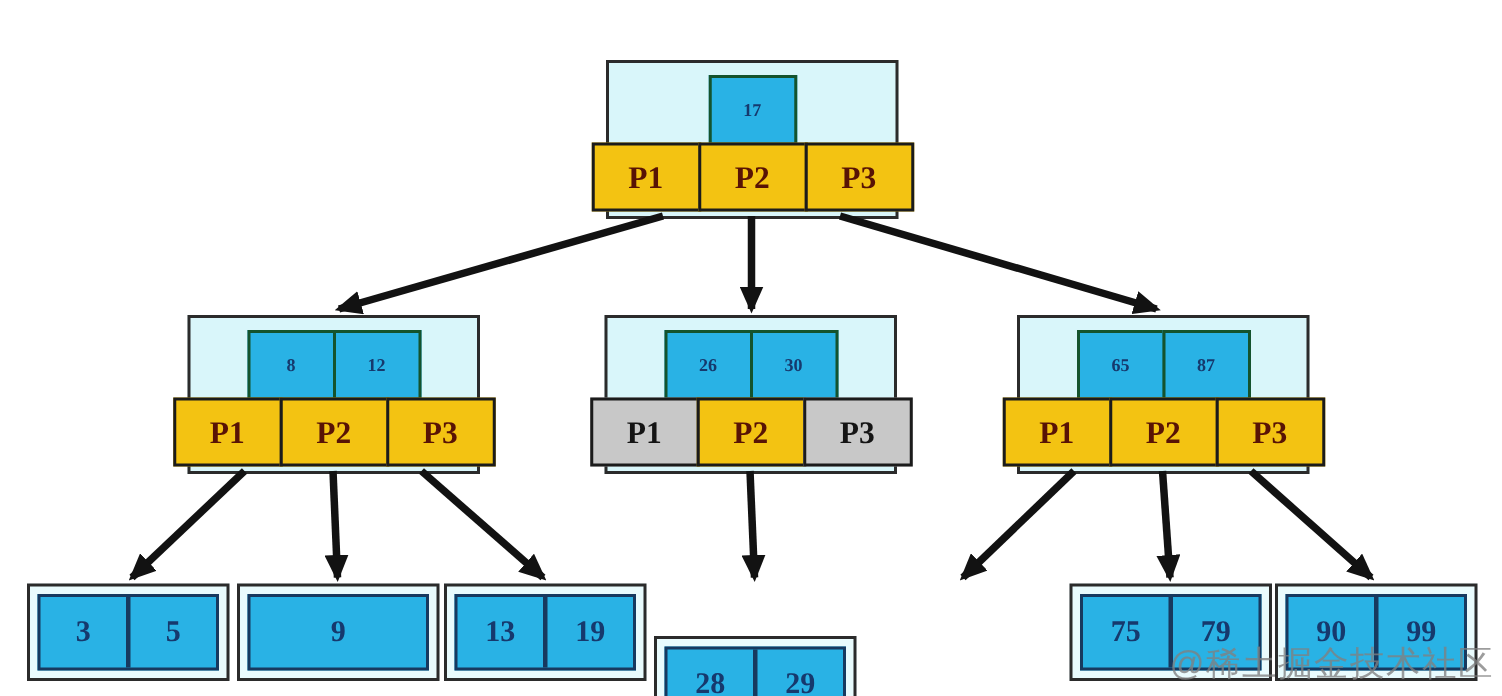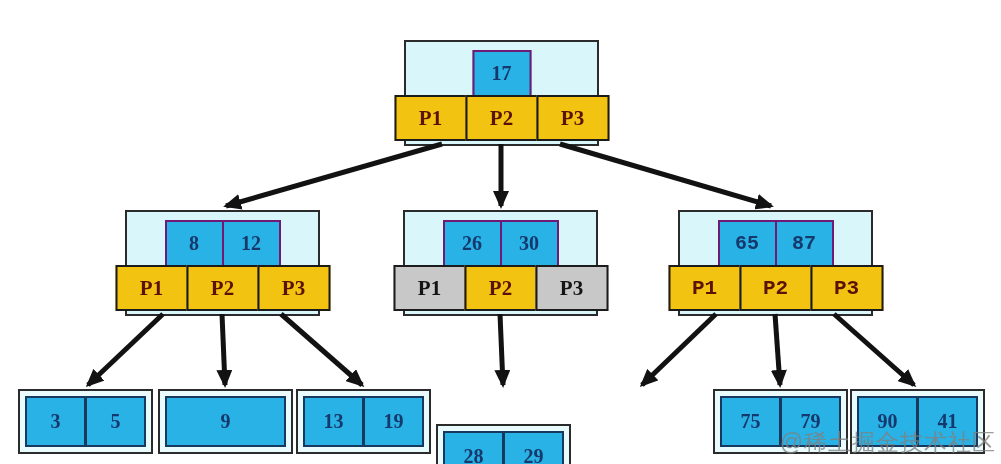--- a/index.html
+++ b/index.html
@@ -30,23 +30,23 @@
     border:2px solid #2b2b2b;
   }
   .keys{
     position:absolute;top:8px;left:50%;
     transform:translateX(-50%);
     display:flex;
   }
   .key{
     width:59px;height:47px;
     background:var(--key-fill);
-    border:2px solid #701a75;
+    border:2px solid #14532d;
     display:flex;align-items:center;justify-content:center;
-    font-weight:bold;font-size:20px;color:var(--key-text);
+    font-weight:bold;font-size:12px;color:var(--key-text);
   }
   .key + .key{margin-left:-2px;}
   .ptrs{
     position:absolute;top:53px;left:50%;
     transform:translateX(-50%);
     display:flex;
   }
   .ptr{
     width:73px;height:46px;
     background:var(--pointer-fill);
@@ -131,21 +131,21 @@
       <div class="key">26</div>
       <div class="key">30</div>
     </div>
     <div class="ptrs">
       <div class="ptr null">P1</div>
       <div class="ptr">P2</div>
       <div class="ptr null">P3</div>
     </div>
   </div>
 
-  <div class="inode" style="left:678px;top:210px;font-family:Liberation Mono, monospace;">
+  <div class="inode" style="left:678px;top:210px;">
     <div class="keys">
       <div class="key">65</div>
       <div class="key">87</div>
     </div>
     <div class="ptrs">
       <div class="ptr">P1</div>
       <div class="ptr">P2</div>
       <div class="ptr">P3</div>
     </div>
   </div>
@@ -175,21 +175,21 @@
   </div>
   <div class="leaf" style="left:713px;">
     <div class="leaf-inner">
       <div class="cell">75</div>
       <div class="cell">79</div>
     </div>
   </div>
   <div class="leaf" style="left:850px;">
     <div class="leaf-inner">
       <div class="cell">90</div>
-      <div class="cell">41</div>
+      <div class="cell">99</div>
     </div>
   </div>
 
   <svg class="edges" viewBox="0 0 1001 464" xmlns="http://www.w3.org/2000/svg">
     <defs>
       <marker id="ah" markerUnits="userSpaceOnUse" markerWidth="18" markerHeight="16" refX="15" refY="8" orient="auto">
         <path class="ah" d="M0,0 L18,8 L0,16 Z"></path>
       </marker>
     </defs>
 

